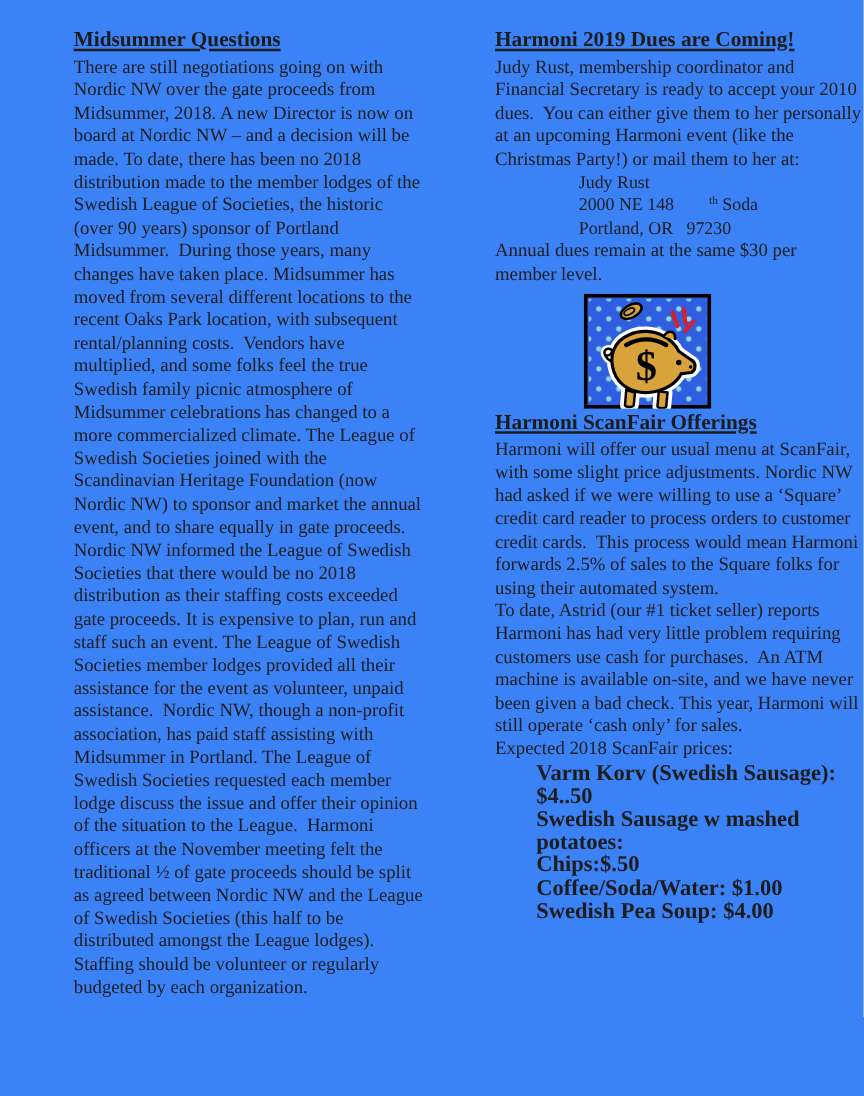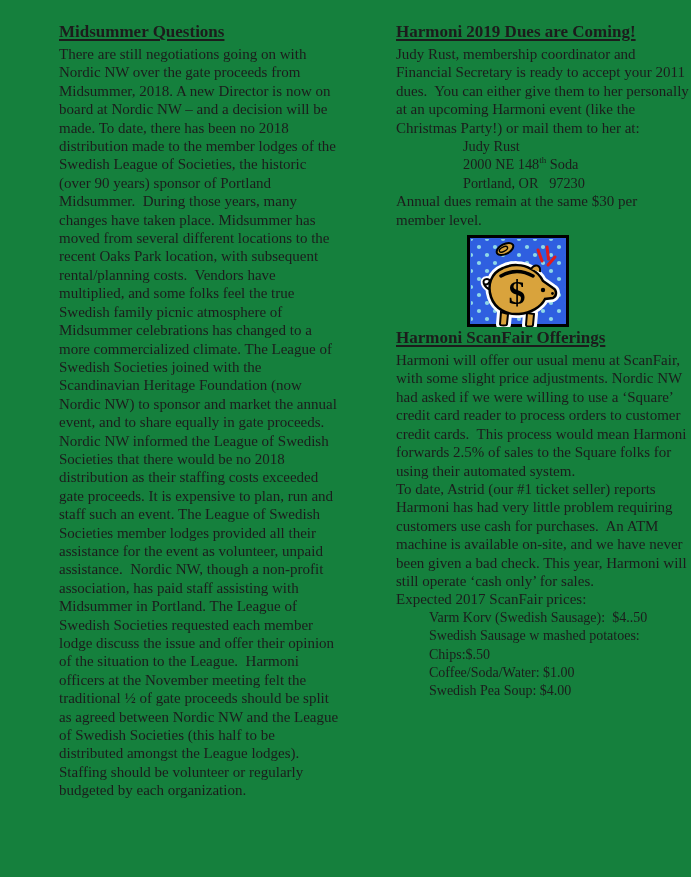--- a/index.html
+++ b/index.html
@@ -1,20 +1,20 @@
 <!DOCTYPE html>
 <html><head>
 <meta charset="utf-8">
 <style>
   html, body { margin: 0; padding: 0; background: #ffffff; }
   .page {
     position: relative;
     width: 691px;
     height: 877px;
-    background: #15803d;
+    background: #3b82f6;
     font-family: "Liberation Serif", serif;
     color: #1c1c1c;
     overflow: hidden;
   }
   .col { position: absolute; top: 21px; }
   .col-left  { left: 59px;  width: 280px; }
   .col-right { left: 396px; width: 294px; }
   .heading {
     font-size: 17px;
     line-height: 21px;
@@ -26,42 +26,42 @@
     white-space: pre-wrap;
   }
   .body-text {
     font-size: 15px;
     line-height: 18.4px;
     margin: 0;
     white-space: pre-wrap;
   }
   .address-block { margin-left: 67px; }
   .address-line { font-size: 14.3px; line-height: 18.4px; white-space: pre-wrap; }
-  sup { font-size: 9px; line-height: 0; }
+  sup { font-size: 9px; line-height: 0; padding-left: 28px; }
   .piggy-wrap { margin: 6px 0 0 71px; width: 102px; height: 92px; }
   .scanfair-heading { }
   .price-list { margin: 0; }
-  .price-line { font-size: 14px; line-height: 18.4px; white-space: pre-wrap; }
+  .price-line { font-size: 18px; line-height: 18.4px; white-space: pre-wrap; font-weight: bold; }
   .indent-1 { padding-left: 33px; }
   .indent-2 { padding-left: 74px; }
 </style>
 </head>
 <body>
 
 <div class="page">
 
   <div class="col col-left">
     <h2 class="heading">Midsummer Questions</h2>
     <p class="body-text">There are still negotiations going on with Nordic NW over the gate proceeds from Midsummer, 2018. A new Director is now on board at Nordic NW – and a decision will be made. To date, there has been no 2018 distribution made to the member lodges of the Swedish League of Societies, the historic (over 90 years) sponsor of Portland Midsummer.  During those years, many changes have taken place. Midsummer has moved from several different locations to the recent Oaks Park location, with subsequent rental/planning costs.  Vendors have multiplied, and some folks feel the true Swedish family picnic atmosphere of Midsummer celebrations has changed to a more commercialized climate. The League of Swedish Societies joined with the Scandinavian Heritage Foundation (now Nordic NW) to sponsor and market the annual event, and to share equally in gate proceeds. Nordic NW informed the League of Swedish Societies that there would be no 2018 distribution as their staffing costs exceeded gate proceeds. It is expensive to plan, run and staff such an event. The League of Swedish Societies member lodges provided all their assistance for the event as volunteer, unpaid assistance.  Nordic NW, though a non-profit association, has paid staff assisting with Midsummer in Portland. The League of Swedish Societies requested each member lodge discuss the issue and offer their opinion of the situation to the League.  Harmoni officers at the November meeting felt the traditional ½ of gate proceeds should be split as agreed between Nordic NW and the League of Swedish Societies (this half to be distributed amongst the League lodges). Staffing should be volunteer or regularly budgeted by each organization.</p>
   </div>
 
   <div class="col col-right">
 
     <h2 class="heading">Harmoni 2019 Dues are Coming!</h2>
-    <p class="body-text">Judy Rust, membership coordinator and Financial Secretary is ready to accept your 2011 dues.  You can either give them to her personally at an upcoming Harmoni event (like the Christmas Party!) or mail them to her at:</p>
+    <p class="body-text">Judy Rust, membership coordinator and Financial Secretary is ready to accept your 2010 dues.  You can either give them to her personally at an upcoming Harmoni event (like the Christmas Party!) or mail them to her at:</p>
 
     <div class="address-block">
       <div class="address-line">Judy Rust</div>
       <div class="address-line"><span>2000 NE 148</span><sup>th</sup><span> Soda</span></div>
       <div class="address-line">Portland, OR   97230</div>
     </div>
 
     <p class="body-text">Annual dues remain at the same $30 per member level.</p>
 
     <div class="piggy-wrap">
@@ -110,21 +110,21 @@
         <circle cx="76" cy="55" r="2.2" fill="#000000"></circle>
         <circle cx="85.5" cy="58.5" r="1.4" fill="#000000"></circle>
 
         <text x="50" y="69" font-size="34" font-weight="bold" font-family="Liberation Serif, serif" fill="#000000" text-anchor="middle">$</text>
       </svg>
     </div>
 
     <h2 class="heading scanfair-heading">Harmoni ScanFair Offerings</h2>
     <p class="body-text">Harmoni will offer our usual menu at ScanFair, with some slight price adjustments. Nordic NW had asked if we were willing to use a ‘Square’ credit card reader to process orders to customer credit cards.  This process would mean Harmoni forwards 2.5% of sales to the Square folks for using their automated system.</p>
     <p class="body-text">To date, Astrid (our #1 ticket seller) reports Harmoni has had very little problem requiring customers use cash for purchases.  An ATM machine is available on-site, and we have never been given a bad check. This year, Harmoni will still operate ‘cash only’ for sales.</p>
-    <p class="body-text">Expected 2017 ScanFair prices:</p>
+    <p class="body-text">Expected 2018 ScanFair prices:</p>
 
     <div class="price-list">
       <div class="price-line indent-1">Varm Korv (Swedish Sausage):  $4..50</div>
       <div class="price-line indent-1">Swedish Sausage w mashed potatoes:</div>
       <div class="price-line indent-1">Chips:$.50</div>
       <div class="price-line indent-1">Coffee/Soda/Water: $1.00</div>
       <div class="price-line indent-1">Swedish Pea Soup: $4.00</div>
     </div>
 
   </div>

